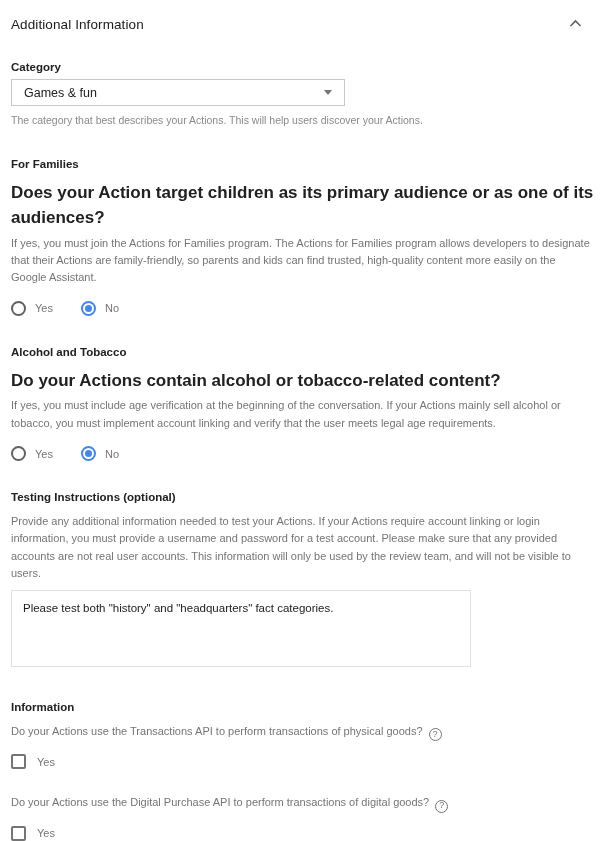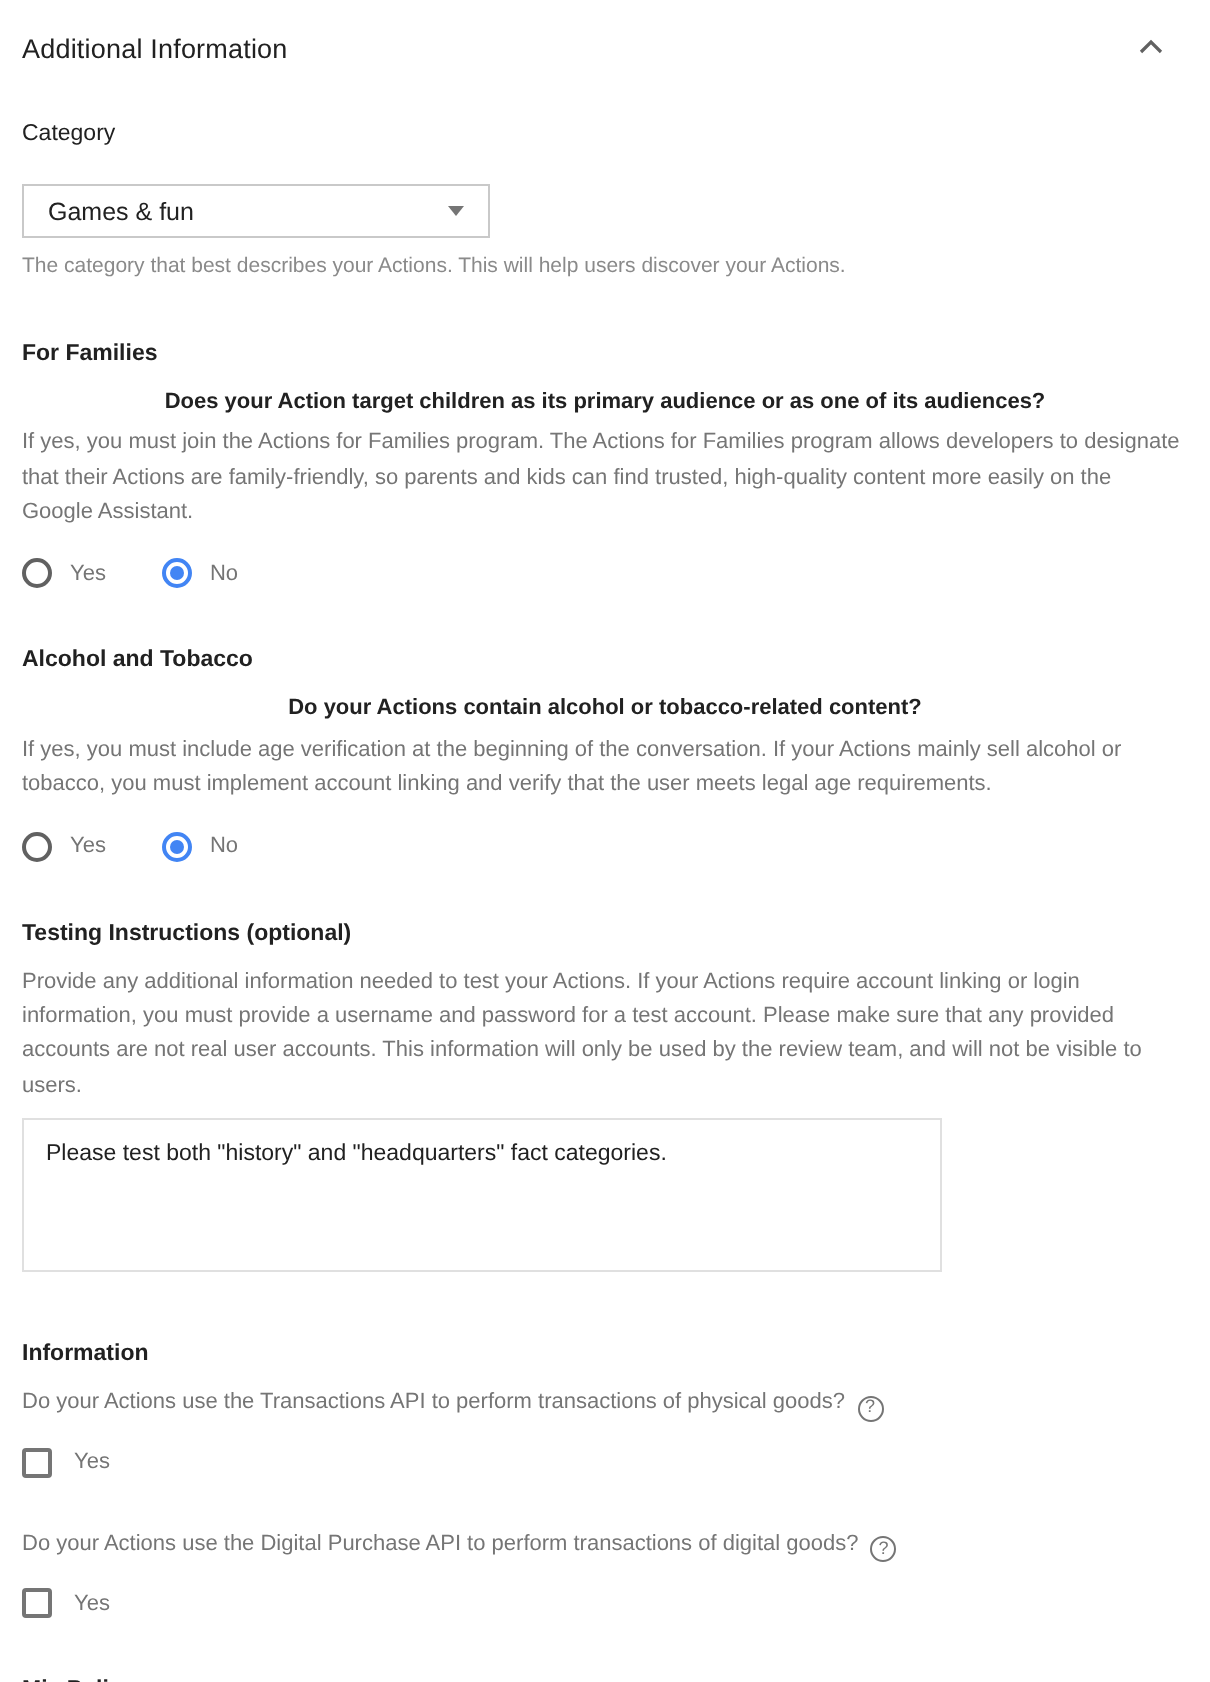--- a/index.html
+++ b/index.html
@@ -5,31 +5,31 @@
   * { box-sizing: border-box; }
   html,body { margin:0; padding:0; background:#fff; }
   body { font-family:"Liberation Sans","DejaVu Sans",sans-serif; color:#212121; }
   .page { width:605px; height:841px; padding:17px 11px 0 11px; overflow:hidden; background:#fff; }
 
   .panel-header { display:flex; justify-content:space-between; align-items:flex-start; }
   .panel-title { font-size:13.5px; font-weight:normal; margin:0; color:#212121; letter-spacing:.1px; }
   .collapse-btn { background:none; border:none; padding:2px 6px; margin-right:6px; cursor:pointer; line-height:0; }
 
   .category-block { margin-top:29px; }
-  .field-label { font-size:11.5px; font-weight:normal; color:#212121; }
-  .select-box { margin-top:19px; width:234px; height:27px; border:1px solid #c9c9c9; background:#fff;
+  .field-label { font-size:11.5px; font-weight:bold; color:#212121; }
+  .select-box { margin-top:6px; width:334px; height:27px; border:1px solid #c9c9c9; background:#fff;
                 display:flex; align-items:center; justify-content:space-between; padding:0 12px; cursor:pointer; }
   .select-value { font-size:12.5px; color:#212121; }
   .caret-down { width:0; height:0; border-left:4px solid transparent; border-right:4px solid transparent;
                 border-top:5px solid #757575; }
   .helper { font-size:10.5px; color:#8a8a8a; margin:7px 0 0 0; line-height:1.4; }
 
   .section { margin-top:30px; }
   .section-heading { font-size:11.5px; font-weight:bold; margin:0 0 10px 0; color:#212121; }
-  .question-bold { font-size:11px; font-weight:bold; margin:0 0 4px 0; color:#212121; line-height:1.5;text-align:center; }
+  .question-bold { font-size:17px; font-weight:bold; margin:0 0 4px 0; color:#212121; line-height:1.5; }
   .desc { font-size:11px; color:#757575; margin:0; line-height:1.58; }
   .question-gray { font-size:11px; color:#757575; margin:0 0 10px 0; line-height:1.55; }
 
   .radio-row { display:flex; align-items:center; margin-top:14px; }
   .radio-option { display:flex; align-items:center; cursor:pointer; margin-right:28px; }
   .radio { width:15px; height:15px; border:2px solid #616161; border-radius:50%;
            display:flex; align-items:center; justify-content:center; background:#fff; flex:0 0 auto; }
   .radio.checked { border-color:#4285f4; }
   .radio .dot { display:none; }
   .radio.checked .dot { display:block; width:7px; height:7px; border-radius:50%; background:#4285f4; }

